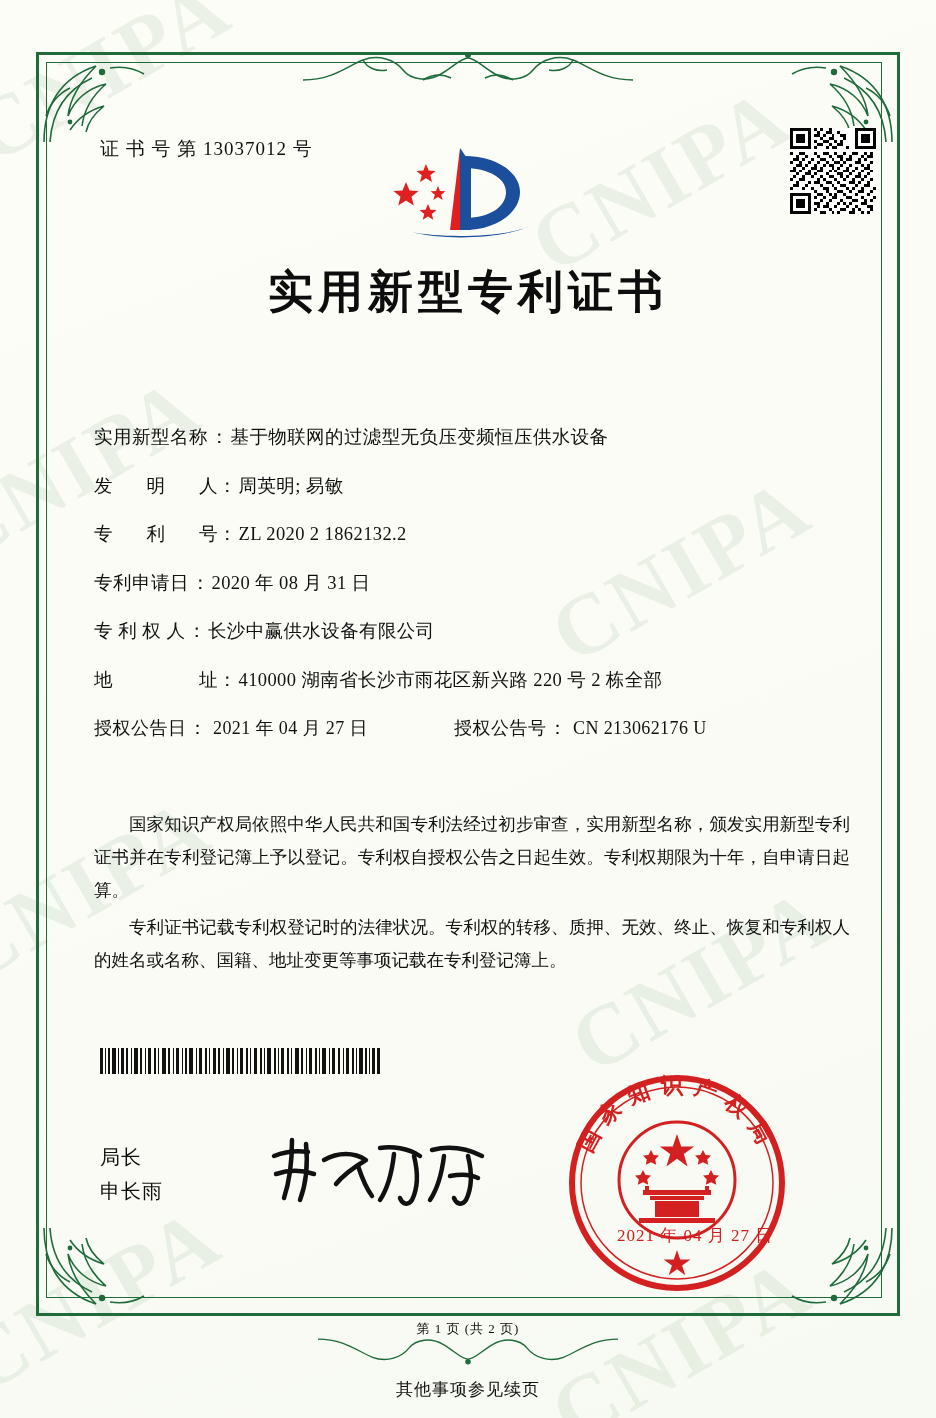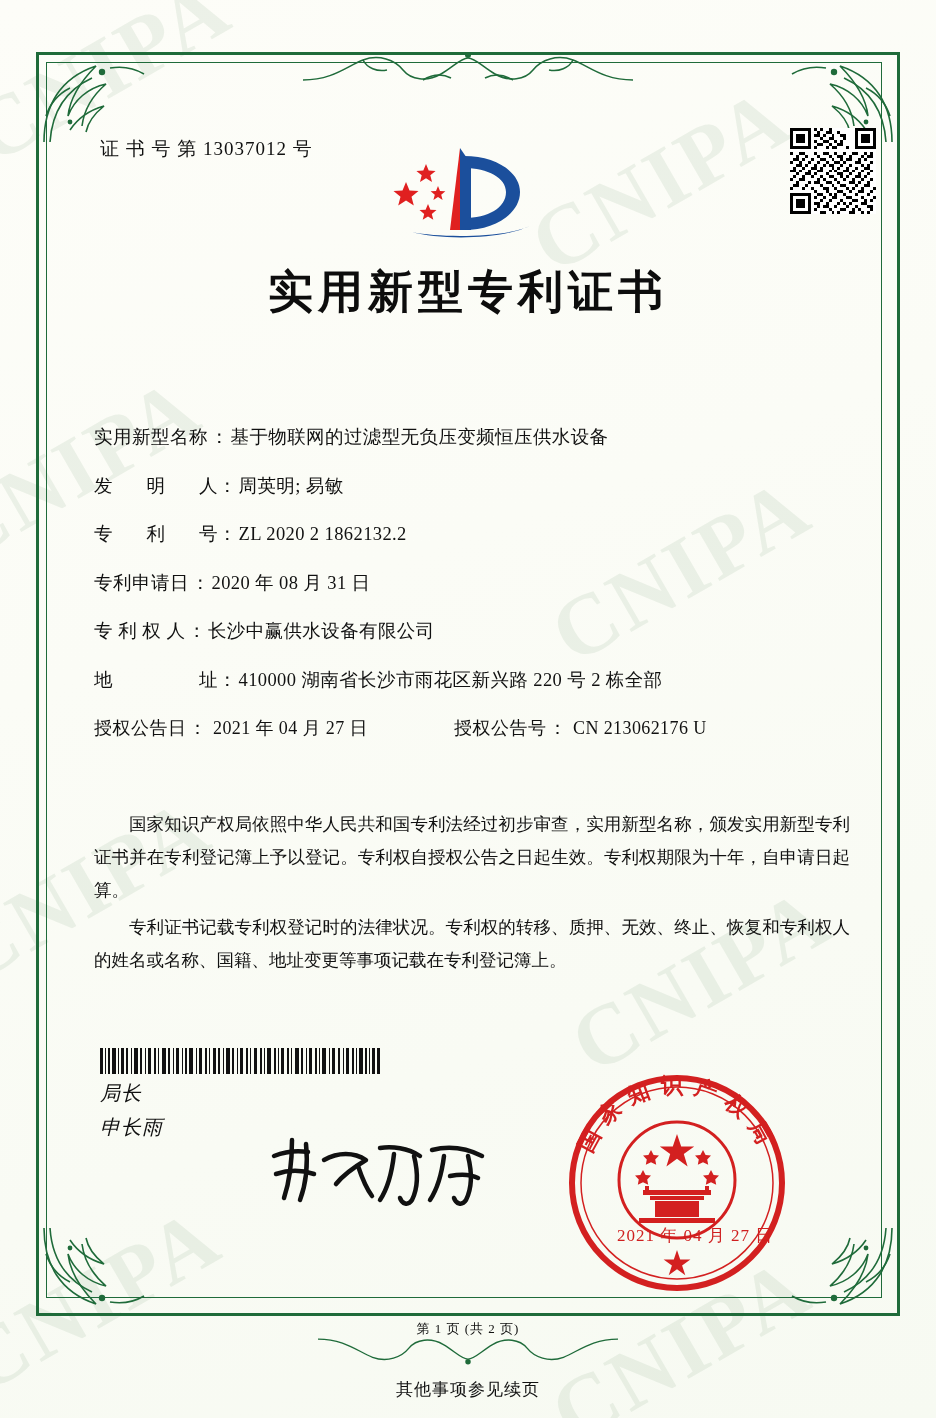--- a/index.html
+++ b/index.html
@@ -215,26 +215,25 @@
     left: 100px;
     top: 1048px;
     width: 280px;
     height: 26px;
   }
   .barcode svg { display:block; width:100%; height:100%; }
 
   .director-block {
     position: absolute;
     left: 100px;
-    top: 1076px;
+    top: 1140px;
     font-size: 20px;
     line-height: 34px;
     letter-spacing: 1px;
     color: #111;
-    font-style: italic;
   }
 
   .signature {
     position: absolute;
     left: 262px;
     top: 1130px;
     width: 240px;
     height: 80px;
   }
   .signature svg { width:100%; height:100%; display:block; }

